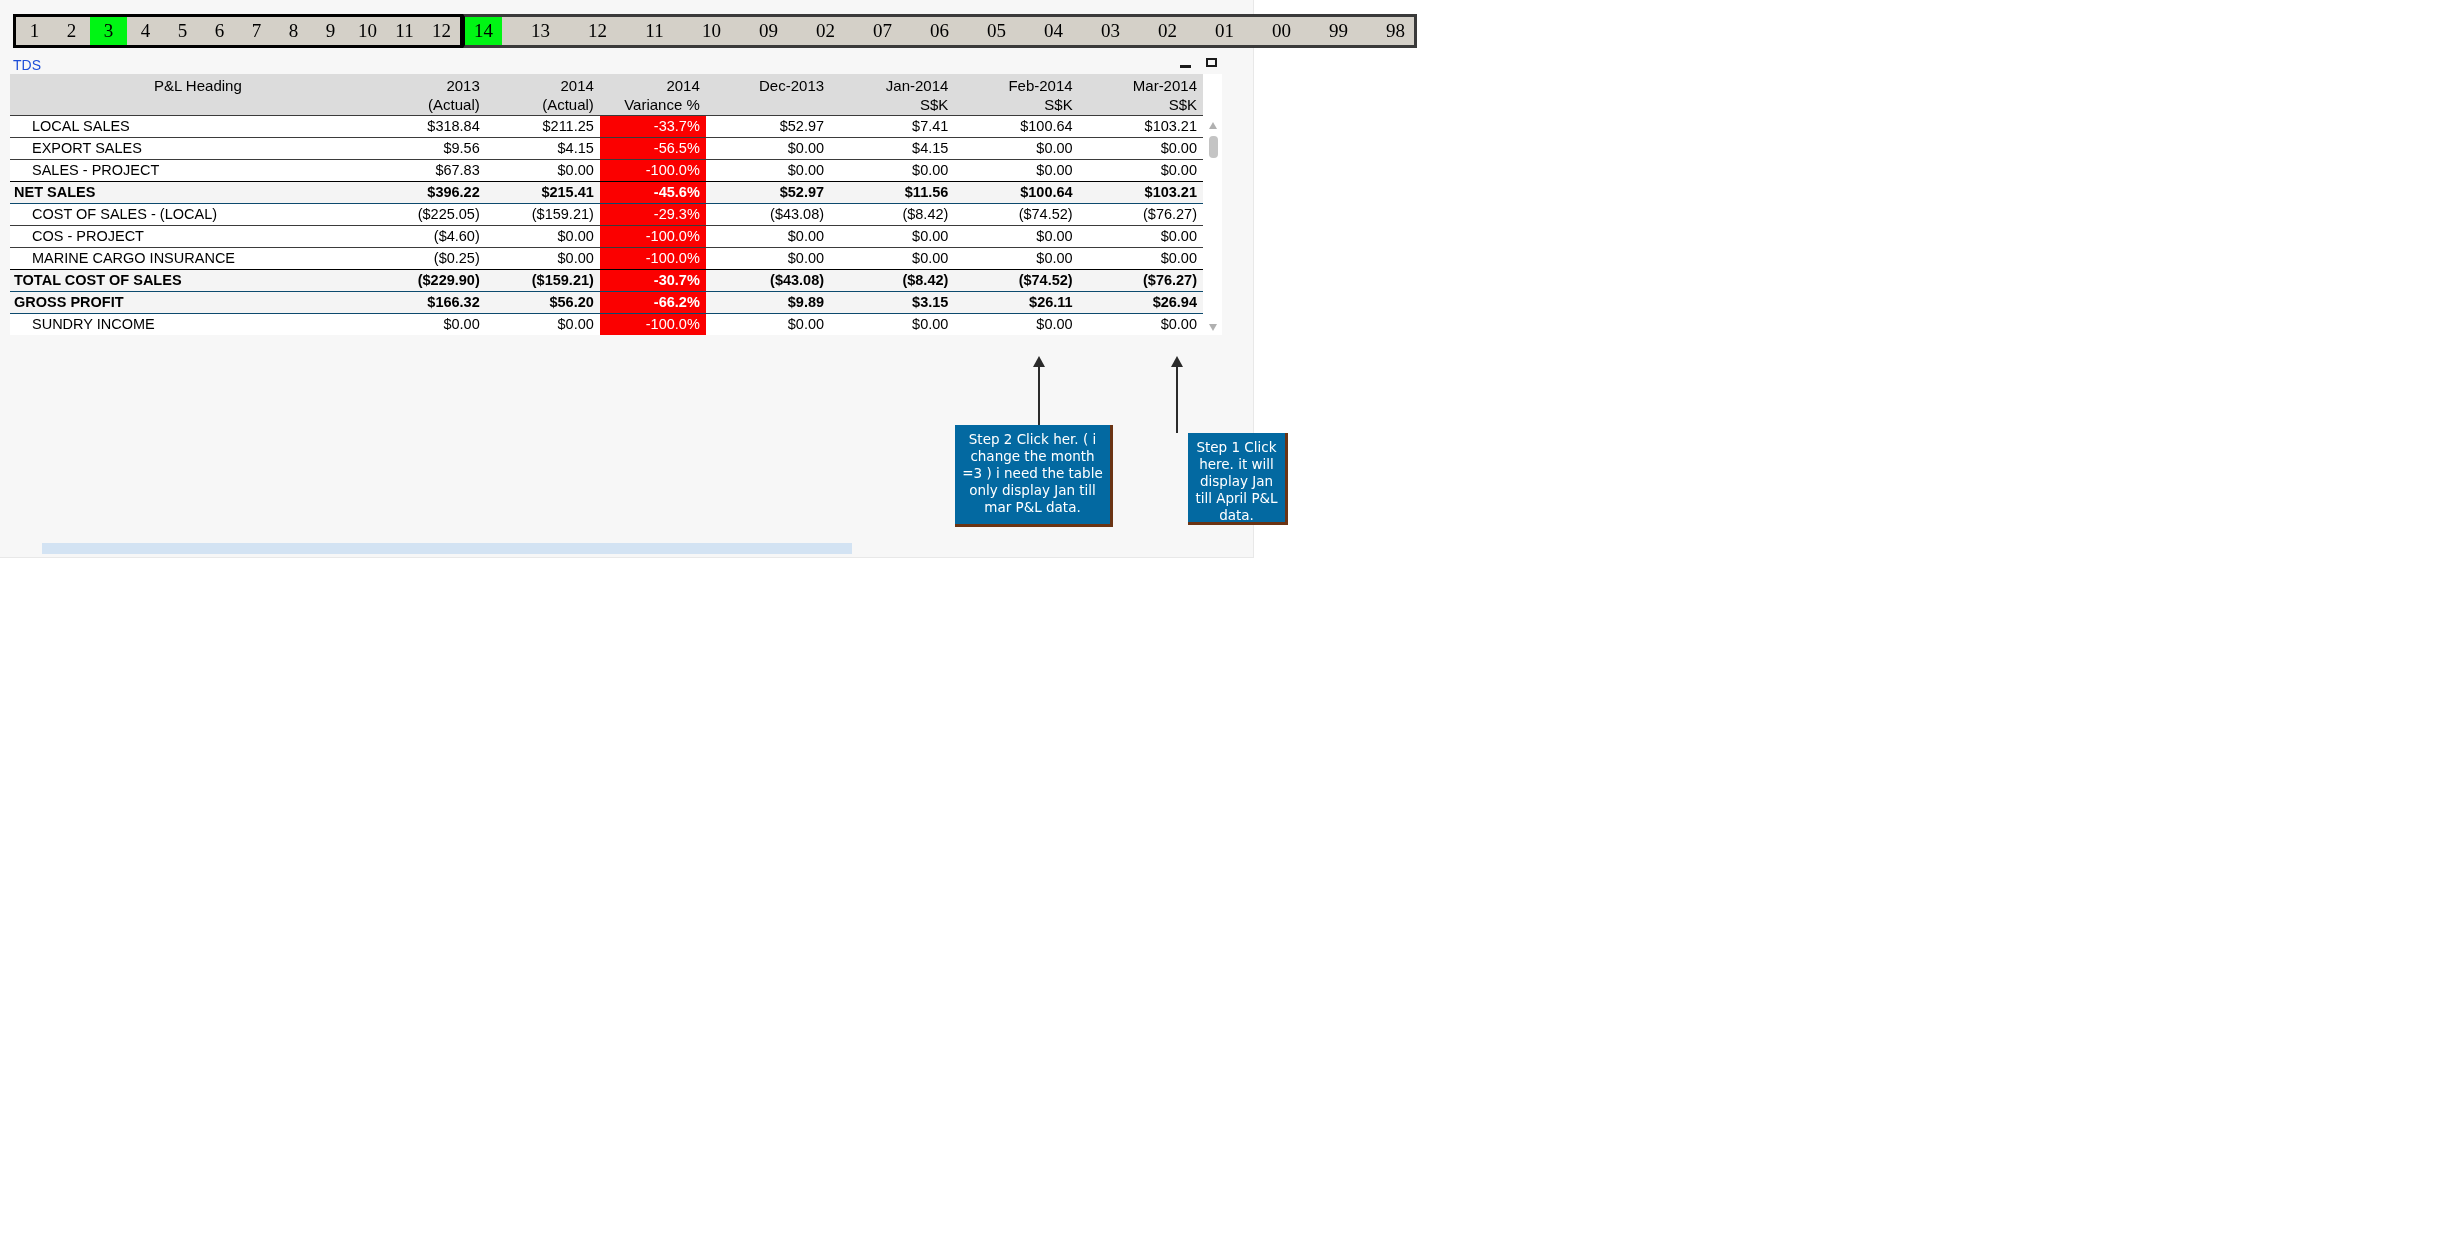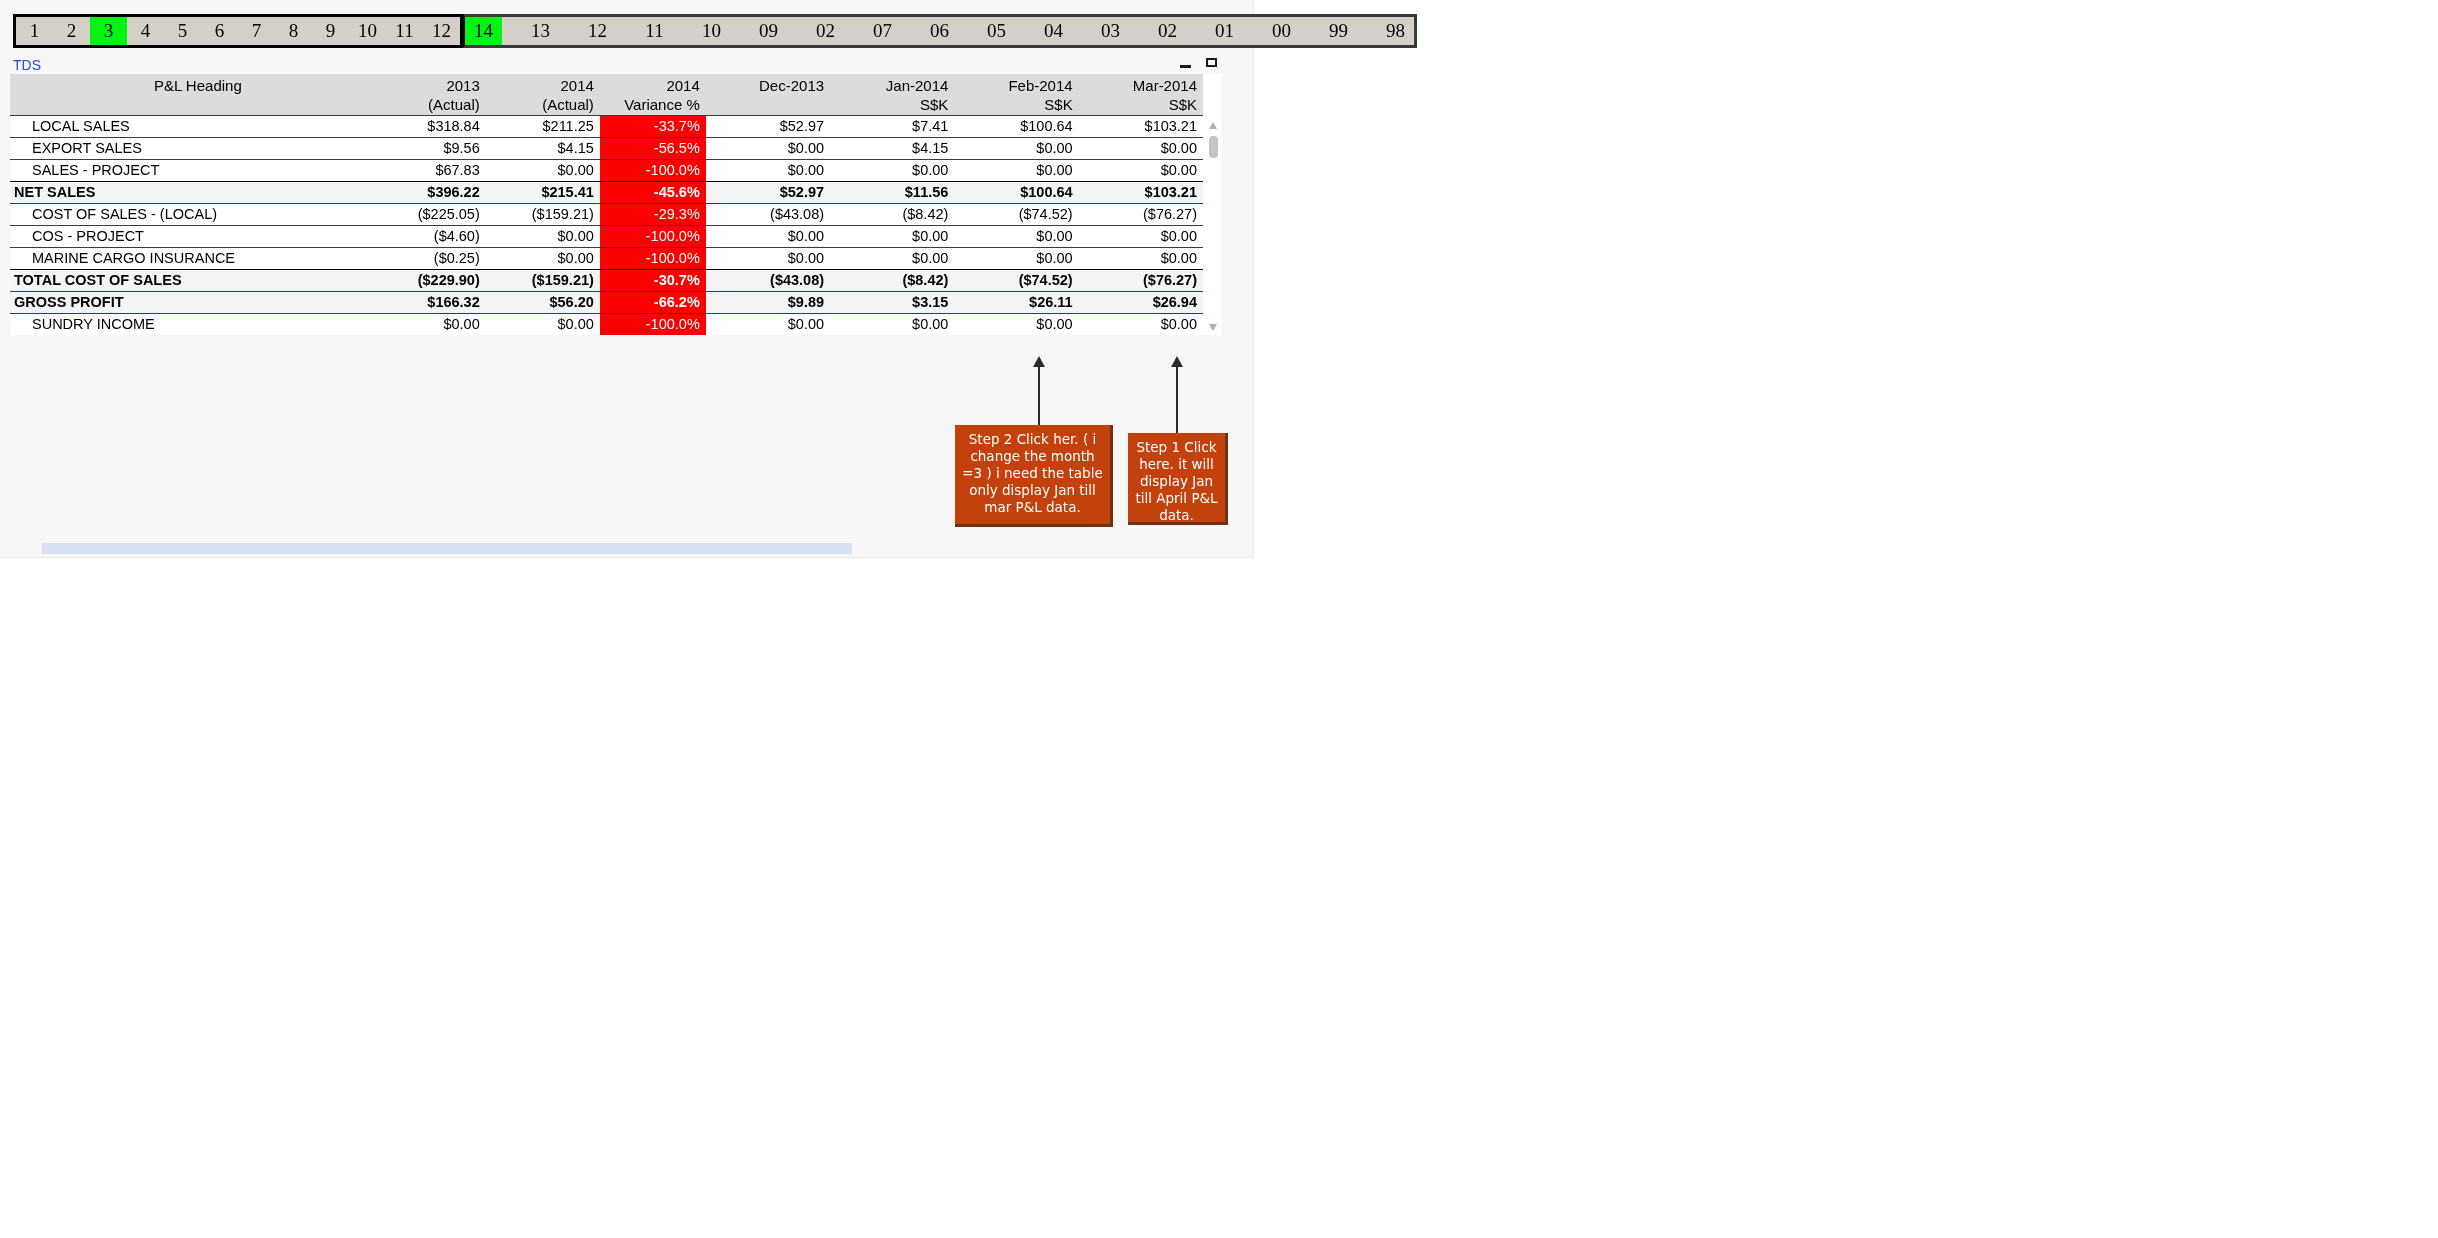--- a/index.html
+++ b/index.html
@@ -241,39 +241,39 @@
     width: 9px;
     height: 22px;
     background: #c4c4c4;
     border-radius: 4px;
     cursor: pointer;
   }
 
   
   .callout {
     position: absolute;
-    background: #c2410c;
+    background: #0369a1;
     border-right: 3px solid #6b3414;
     border-bottom: 3px solid #6b3414;
     color: #ffffff;
     font-family: "DejaVu Sans", sans-serif;
     font-size: 13.5px;
     line-height: 17px;
     text-align: center;
     box-sizing: border-box;
     padding: 6px 5px;
   }
   #callout-step2 {
     left: 955px;
     top: 425px;
     width: 158px;
     height: 102px;
   }
   #callout-step1 {
-    left: 1128px;
+    left: 1188px;
     top: 433px;
     width: 100px;
     height: 92px;
   }
   .arrow-line {
     position: absolute;
     width: 2px;
     background: #2b2b2b;
   }
   .arrow-head {

